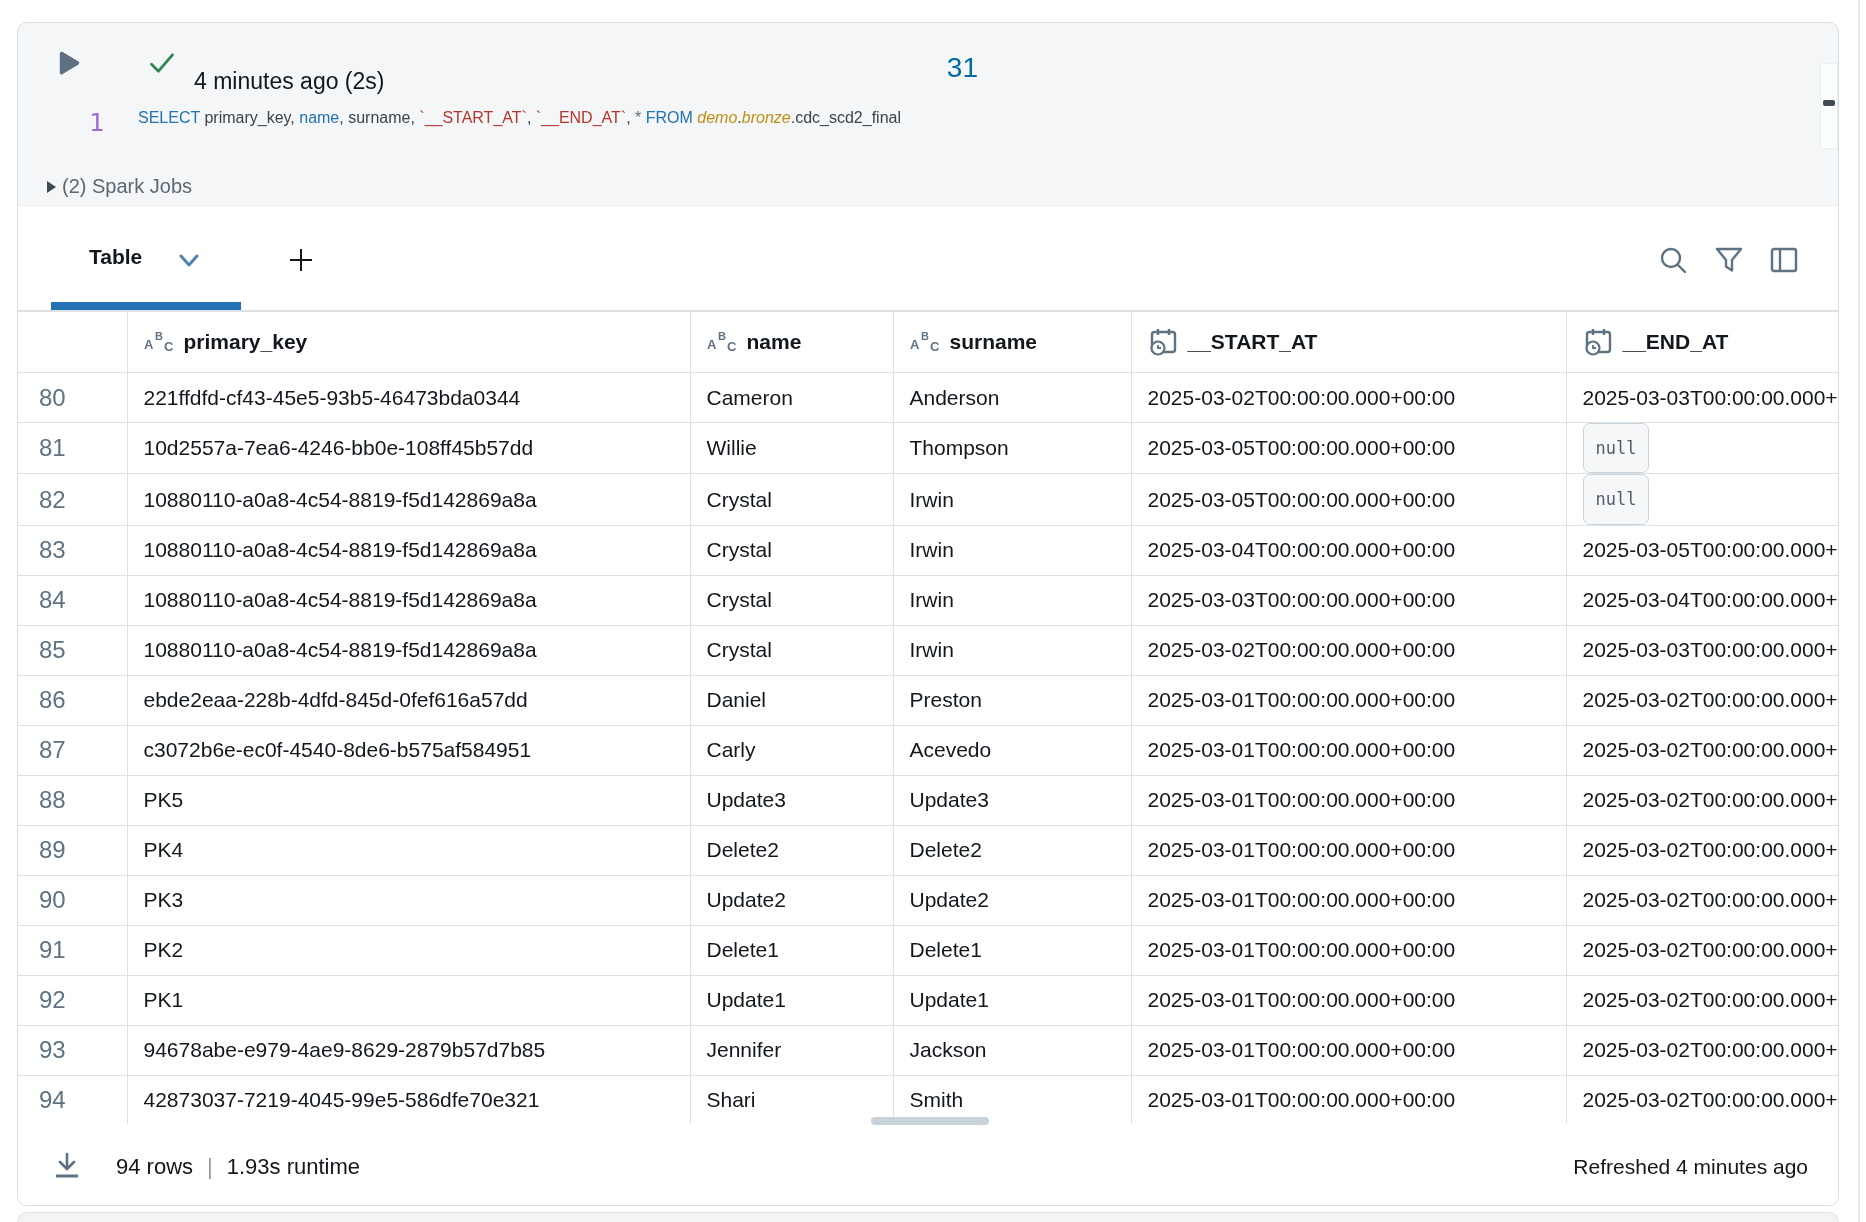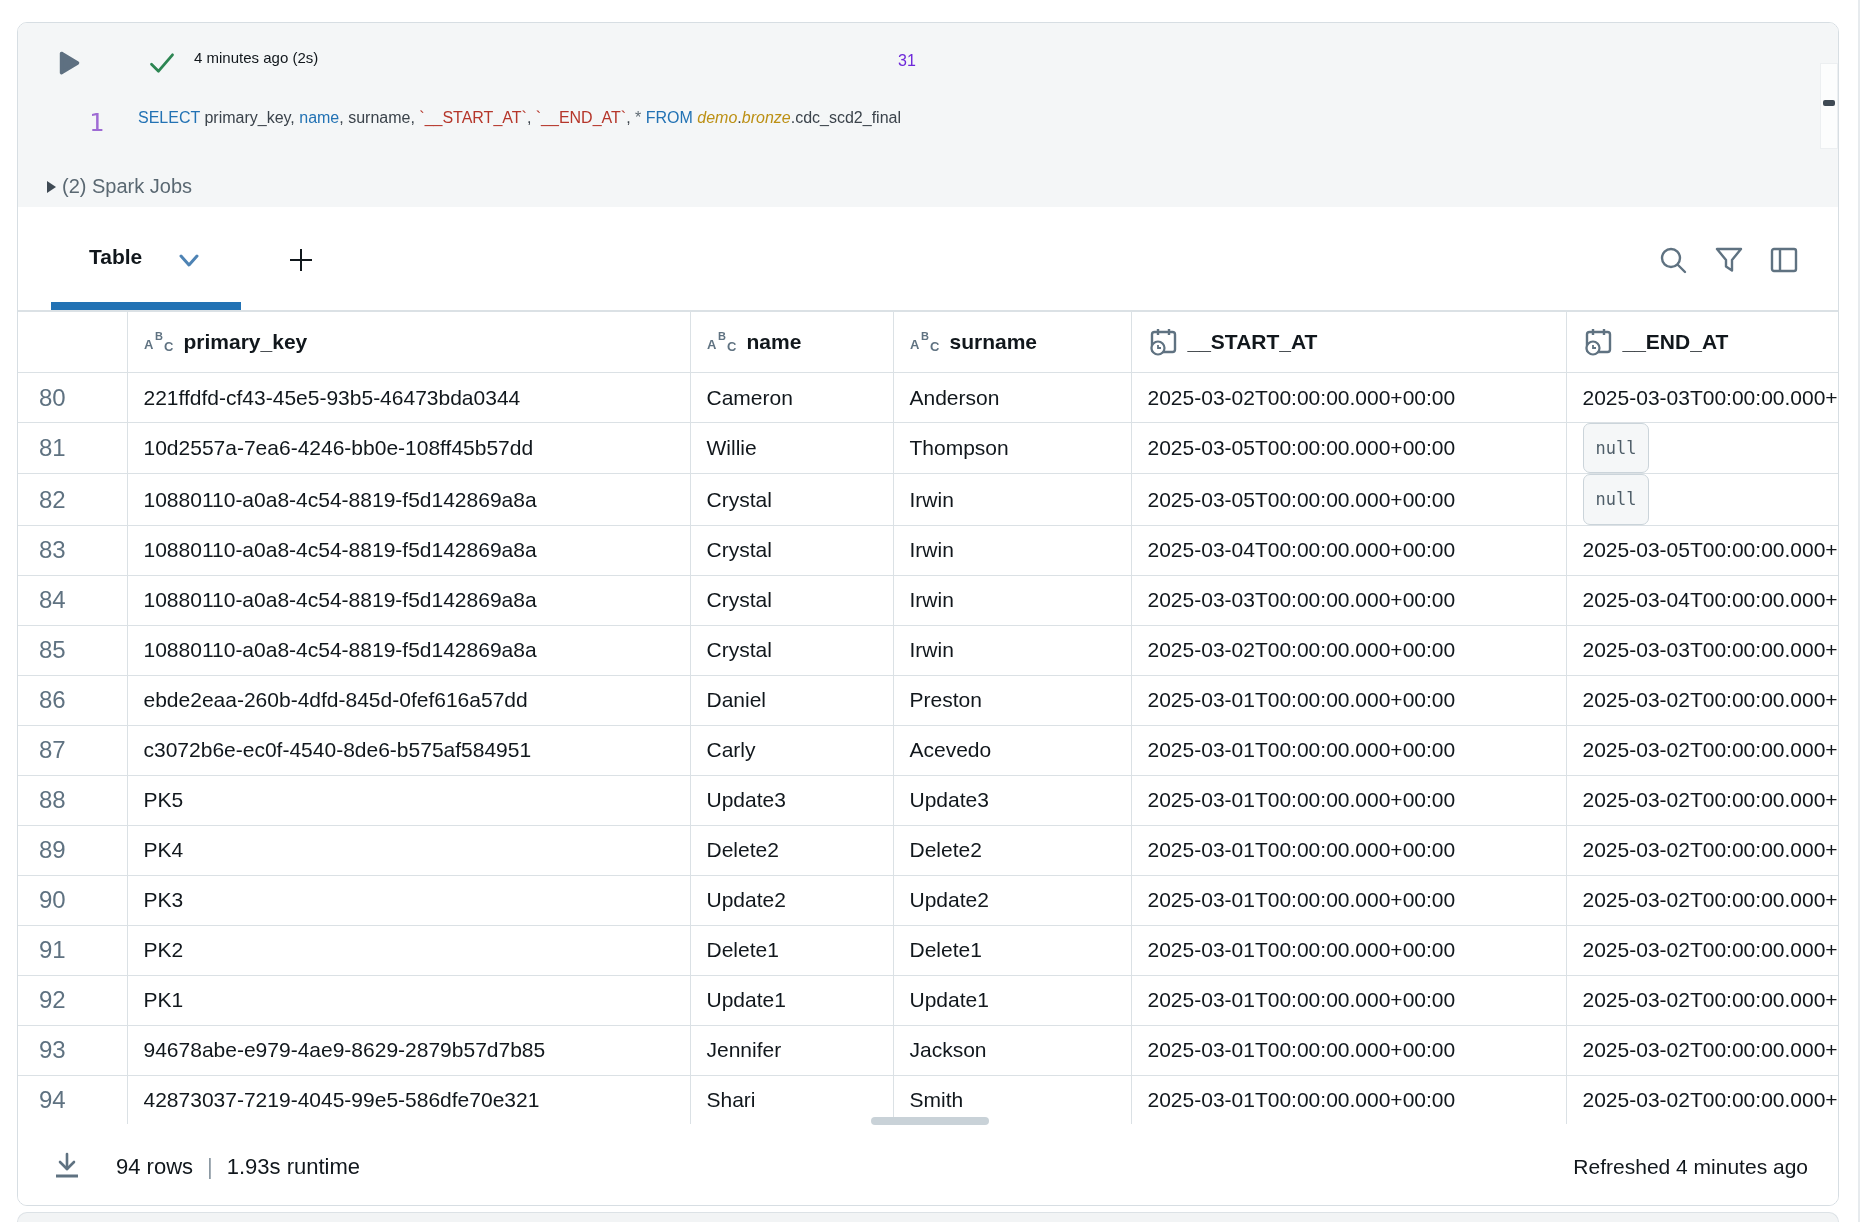--- a/index.html
+++ b/index.html
@@ -5,23 +5,23 @@
   html,body{margin:0;padding:0;}
   body{width:1866px;height:1222px;background:#ffffff;position:relative;overflow:hidden;
        font-family:"Liberation Sans",sans-serif;color:#11171C;}
   .card{position:absolute;left:17px;top:22px;width:1822px;height:1184px;background:#fff;
         border:1.5px solid #D7DEE3;border-radius:10px;overflow:hidden;box-sizing:border-box;}
   
   .code-area{position:absolute;top:0;left:0;right:0;height:184px;background:#F4F6F7;
              border-bottom:1px solid #D7DEE3;}
   .play-btn{position:absolute;left:38px;top:27px;width:26px;height:26px;cursor:pointer;}
   .status-check{position:absolute;left:130px;top:26px;width:28px;height:28px;}
-  .status-time{position:absolute;left:176px;top:23px;font-size:15px;line-height:24px;color:#11171C;}
-  .exec-count{position:absolute;left:880px;top:29px;width:80px;text-align:left;
-              font-size:16px;color:#6d28d9;}
+  .status-time{position:absolute;left:176px;top:46px;font-size:23px;line-height:24px;color:#11171C;}
+  .exec-count{position:absolute;left:880px;top:29px;width:80px;text-align:right;
+              font-size:28px;color:#0369a1;}
   .line-no{position:absolute;left:50px;top:86px;width:36px;text-align:right;
            font-family:"DejaVu Sans Mono",monospace;font-size:25px;line-height:28px;color:#9E6BD4;}
   .code-text{position:absolute;left:120px;top:86px;white-space:pre;}
   .tok-kw{color:#2272B4;} .tok-pl{color:#3B434B;} .tok-qt{color:#B5362A;}
   .tok-db{color:#BC9014;font-style:italic;} .tok-op{color:#5F6B74;}
   .code-scroll-track{position:absolute;left:1802px;top:40px;width:18px;height:86px;
                      background:#FCFDFD;border:1px solid #ECEFF1;box-sizing:border-box;}
   .code-scroll-thumb{position:absolute;left:2px;top:36px;width:12px;height:6px;background:#3F4A54;
                      border-radius:2px;cursor:pointer;}
   .spark-row{position:absolute;left:0;top:148px;height:36px;width:100%;cursor:pointer;}
@@ -232,21 +232,21 @@
             <tr>
               <td class="rownum">85</td>
               <td>10880110-a0a8-4c54-8819-f5d142869a8a</td>
               <td>Crystal</td>
               <td>Irwin</td>
               <td>2025-03-02T00:00:00.000+00:00</td>
               <td>2025-03-03T00:00:00.000+00:00</td>
             </tr>
             <tr>
               <td class="rownum">86</td>
-              <td>ebde2eaa-260b-4dfd-845d-0fef616a57dd</td>
+              <td>ebde2eaa-228b-4dfd-845d-0fef616a57dd</td>
               <td>Daniel</td>
               <td>Preston</td>
               <td>2025-03-01T00:00:00.000+00:00</td>
               <td>2025-03-02T00:00:00.000+00:00</td>
             </tr>
             <tr>
               <td class="rownum">87</td>
               <td>c3072b6e-ec0f-4540-8de6-b575af584951</td>
               <td>Carly</td>
               <td>Acevedo</td>

